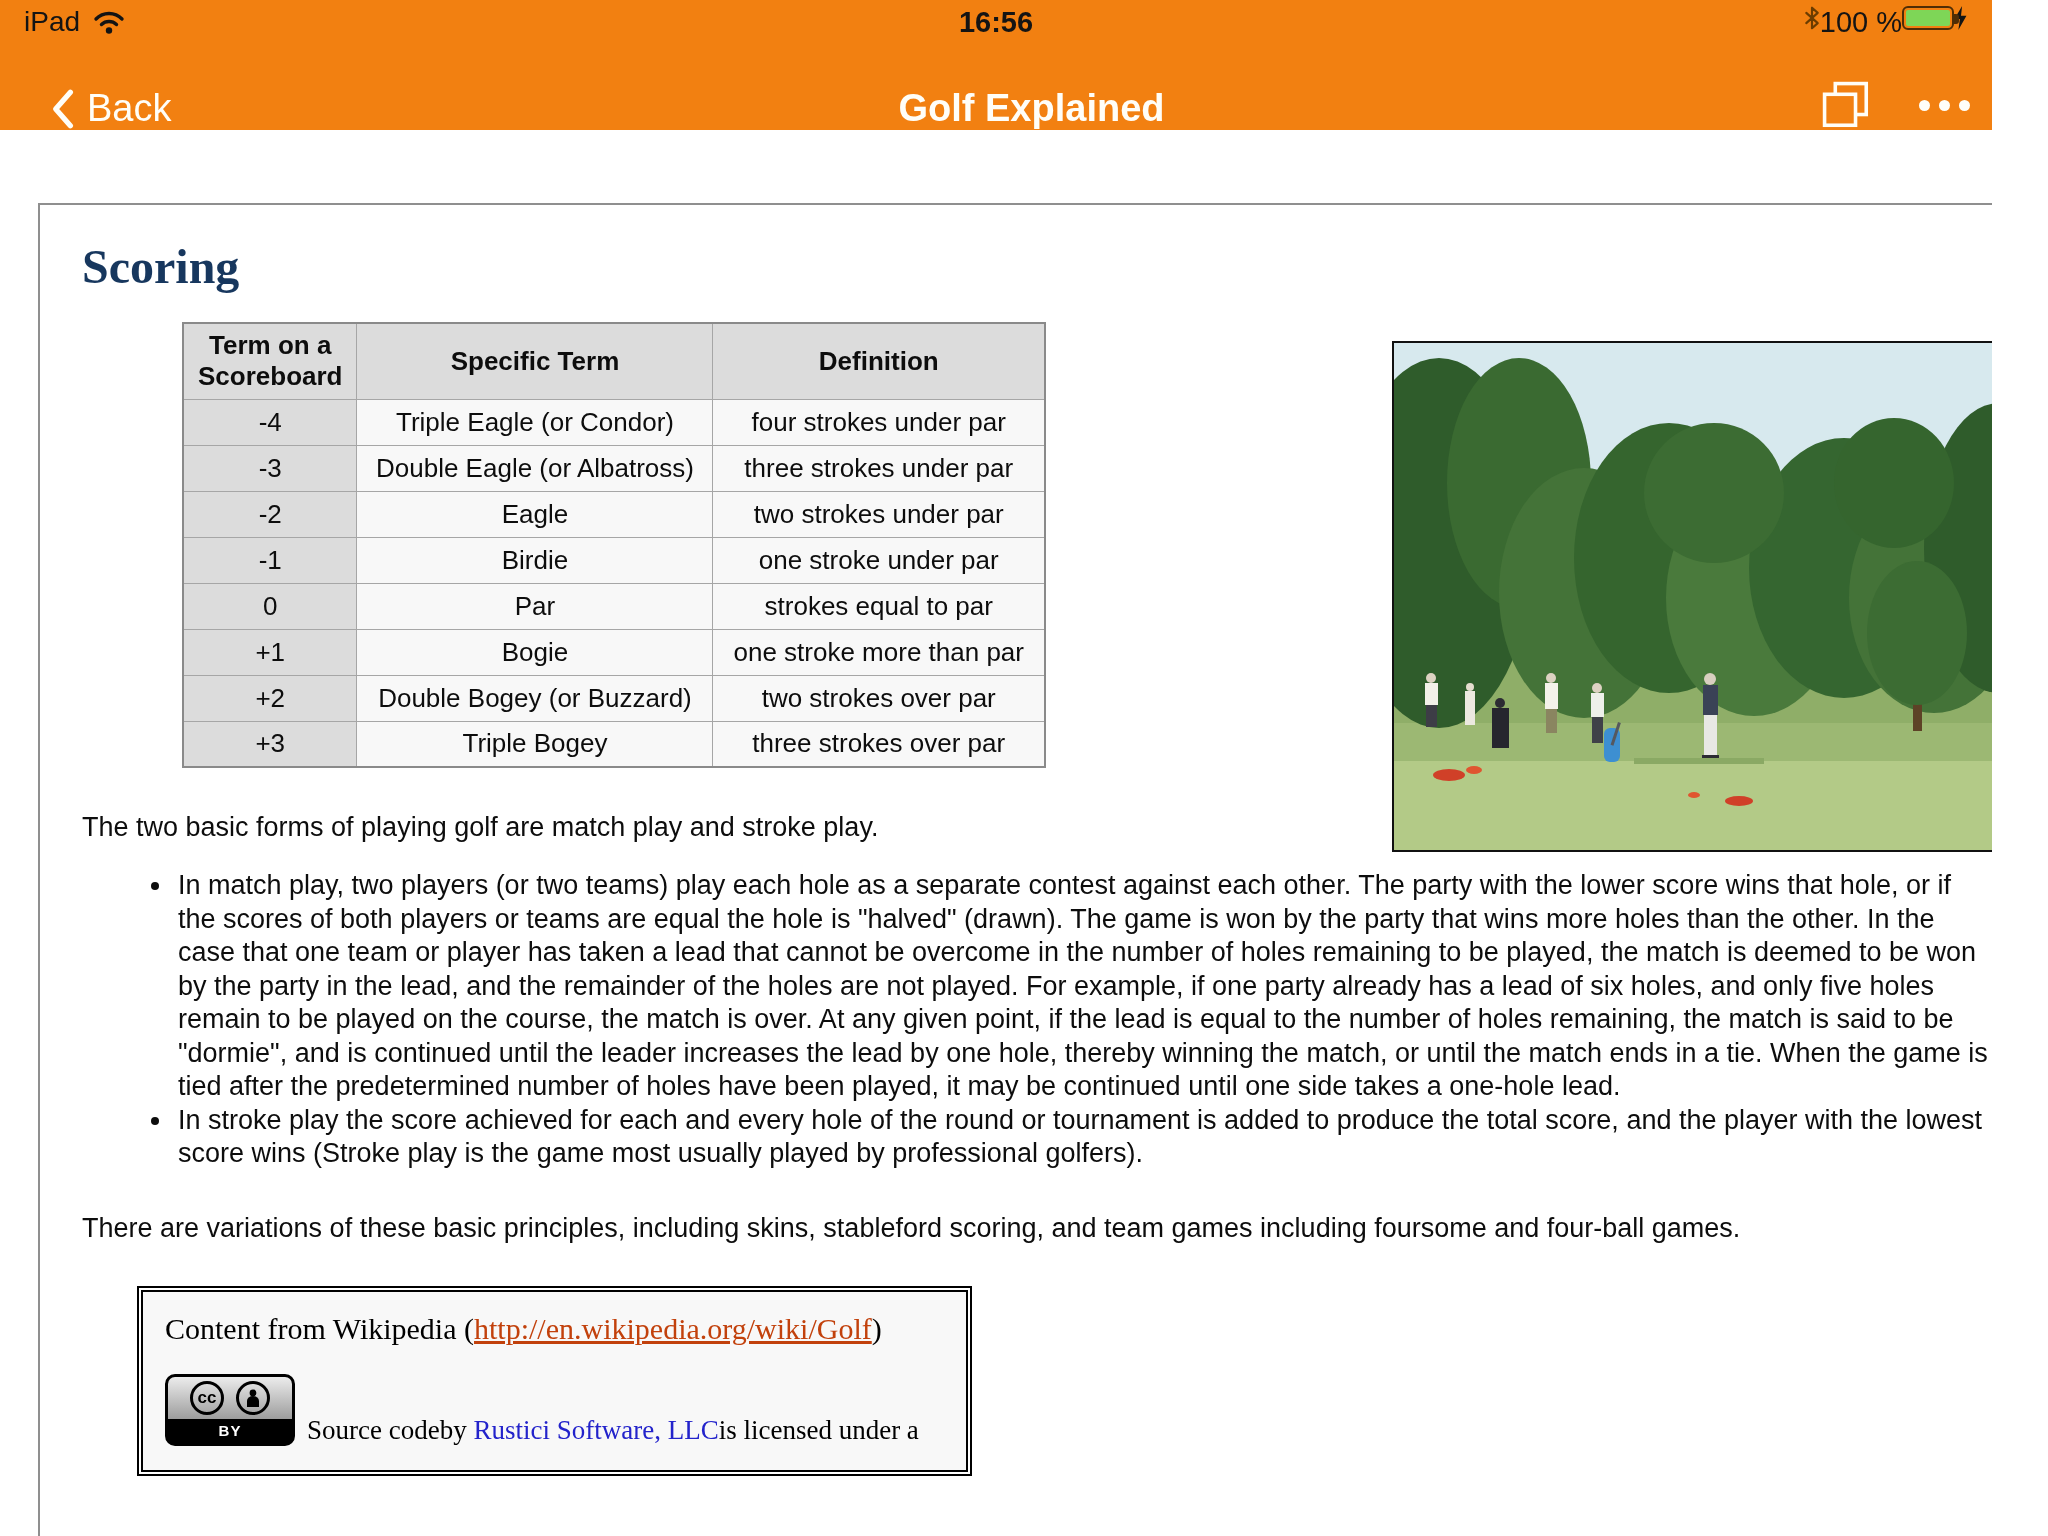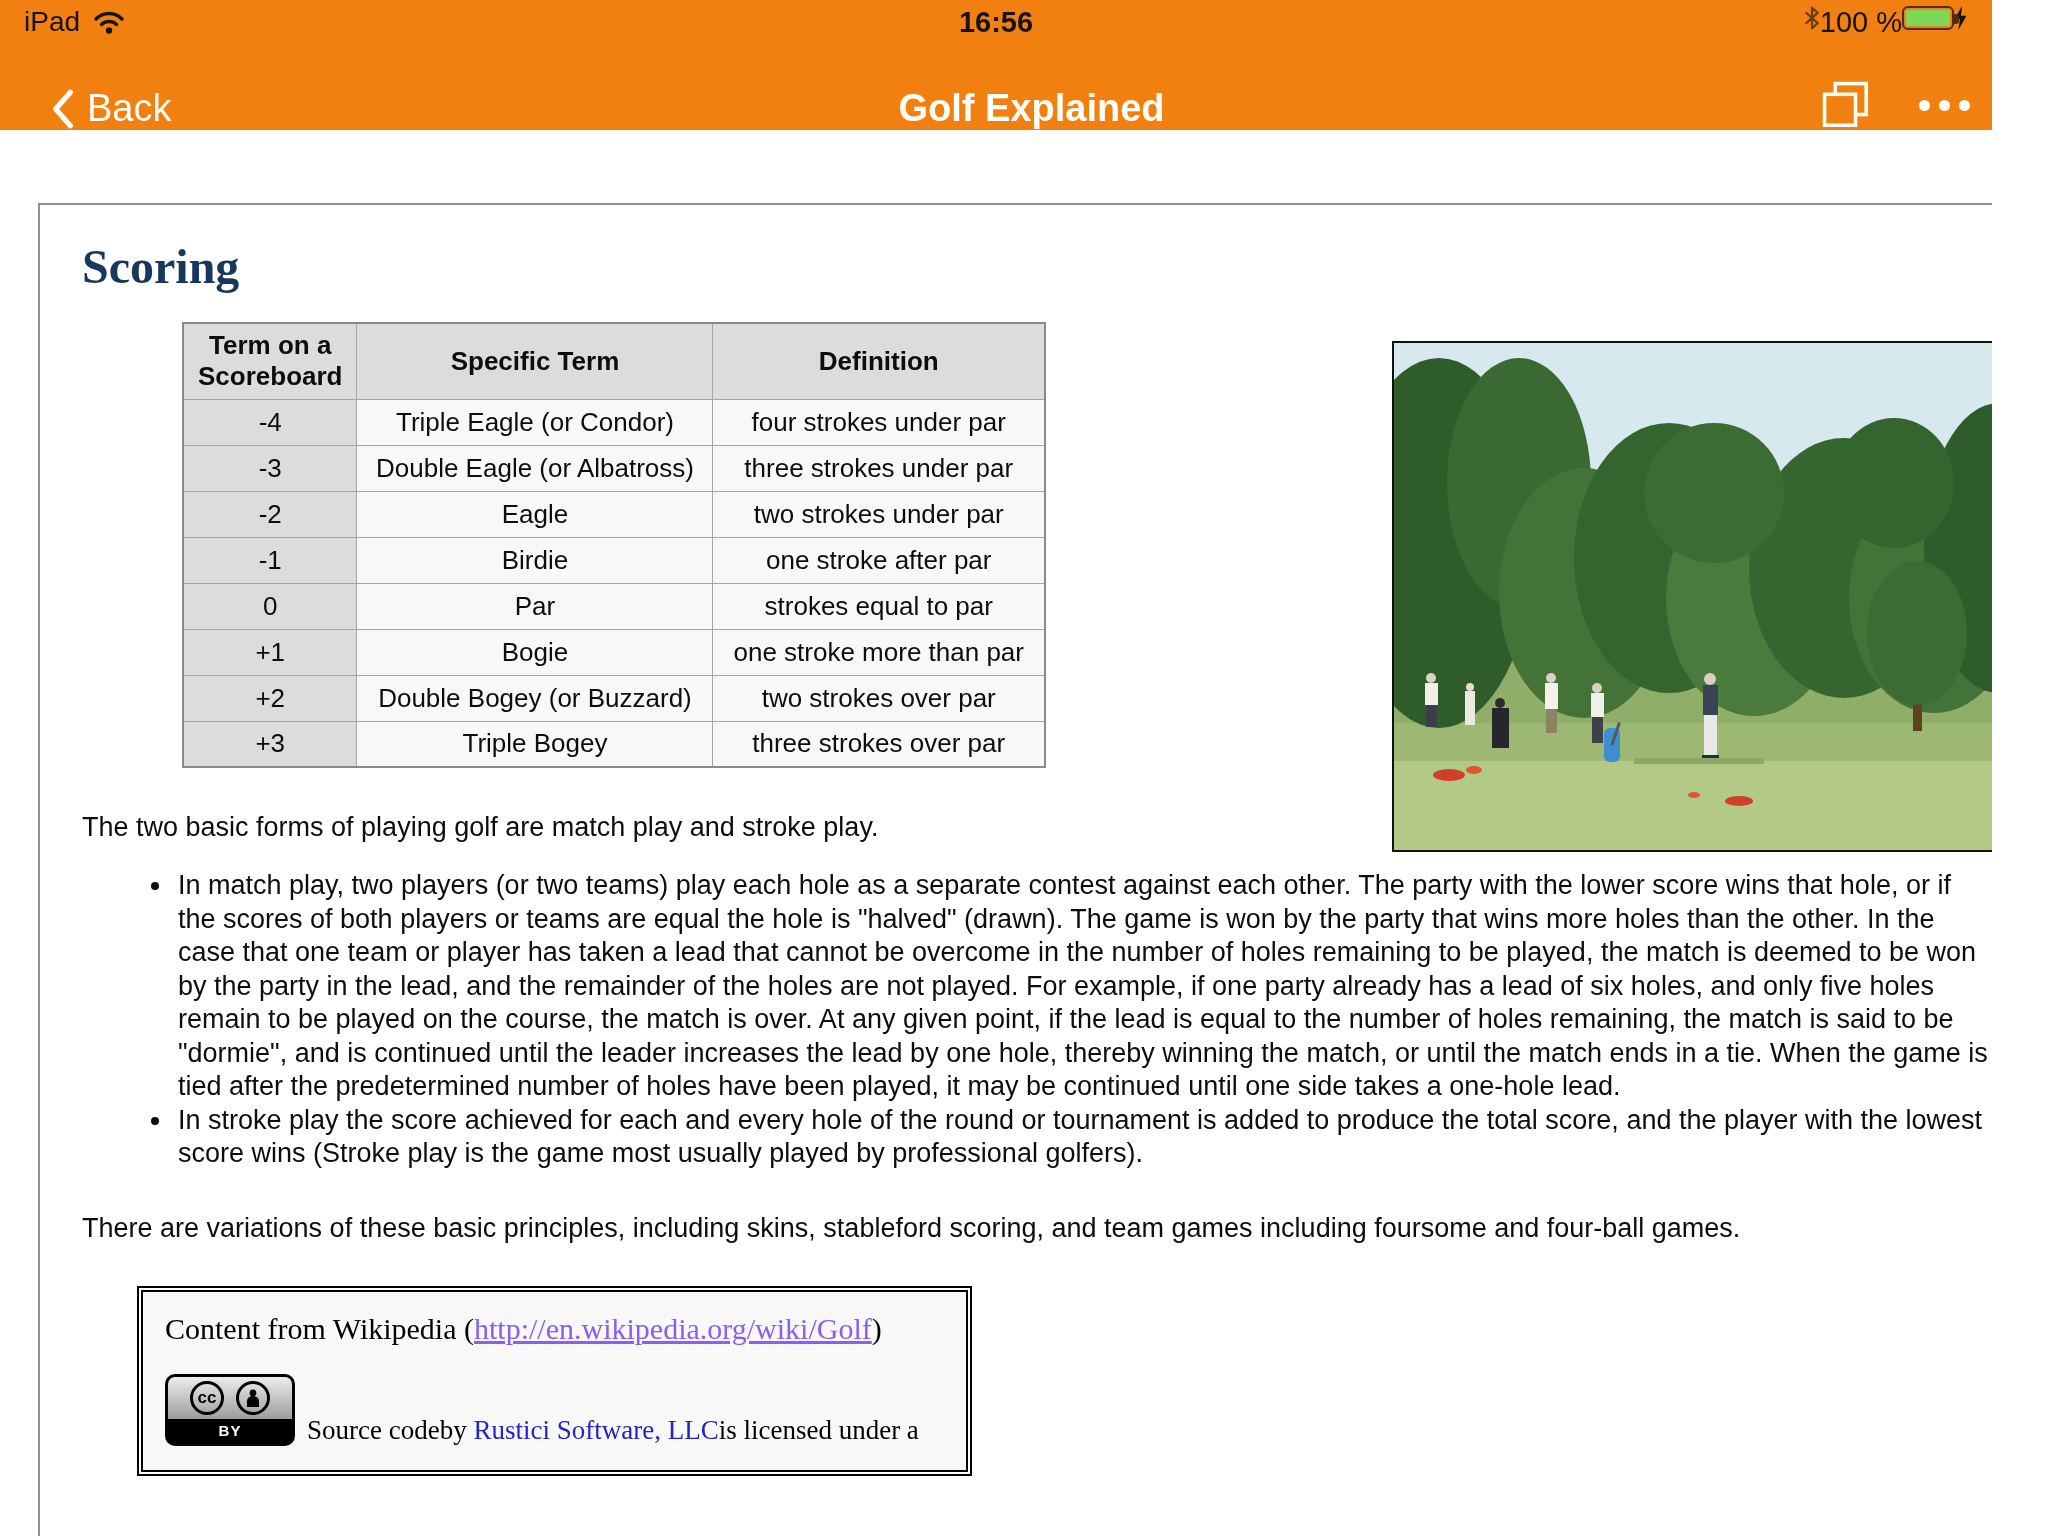--- a/index.html
+++ b/index.html
@@ -45,21 +45,21 @@
   p.basic{font-size:27px;margin:44px 0 0 0;}
   ul.plays{margin:26px 0 0 0;padding-left:92px;}
   ul.plays li{font-size:27px;line-height:33.5px;padding-left:4px;}
   p.variations{font-size:27px;margin:42px 0 0 0;}
 
   
   .license-box{margin:42px 0 0 55px;width:835px;border:2px solid #000;padding:2px;box-sizing:border-box;background:#fff;}
   .license-inner{border:2px solid #000;background:#f8f8f8;padding:20px 22px 24px;
                  font-family:"Liberation Serif",serif;font-size:30px;color:#000;}
   .lic-line1{margin:0;}
-  a.lic-link{color:#8b5cf6;text-decoration:underline;cursor:pointer;}
+  a.lic-link{color:#c2410c;text-decoration:underline;cursor:pointer;}
   a.lic-link2{color:#2323cb;text-decoration:none;cursor:pointer;}
   .lic-row2{display:flex;align-items:flex-end;gap:12px;margin-top:28px;}
   .lic-line2{margin:0;font-size:27px;white-space:nowrap;overflow:hidden;flex:1;}
   .cc-badge{display:flex;flex-direction:column;width:130px;height:72px;border:3px solid #000;
             border-radius:10px;overflow:hidden;background:#000;flex-shrink:0;box-sizing:border-box;}
   .cc-top{flex:1;background:linear-gradient(#ececec,#9d9d9d);display:flex;align-items:center;
           justify-content:space-around;padding:0 16px;}
   .cc-circle{width:34px;height:34px;border:3px solid #000;border-radius:50%;display:flex;align-items:center;
              justify-content:center;font-family:"Liberation Sans",sans-serif;font-weight:bold;font-size:17px;
              color:#000;box-sizing:border-box;background:transparent;}
@@ -211,21 +211,21 @@
             <td>three strokes under par</td>
           </tr>
           <tr>
             <td class="rowhead">-2</td>
             <td>Eagle</td>
             <td>two strokes under par</td>
           </tr>
           <tr>
             <td class="rowhead">-1</td>
             <td>Birdie</td>
-            <td>one stroke after par</td>
+            <td>one stroke under par</td>
           </tr>
           <tr>
             <td class="rowhead">0</td>
             <td>Par</td>
             <td>strokes equal to par</td>
           </tr>
           <tr>
             <td class="rowhead">+1</td>
             <td>Bogie</td>
             <td>one stroke more than par</td>

